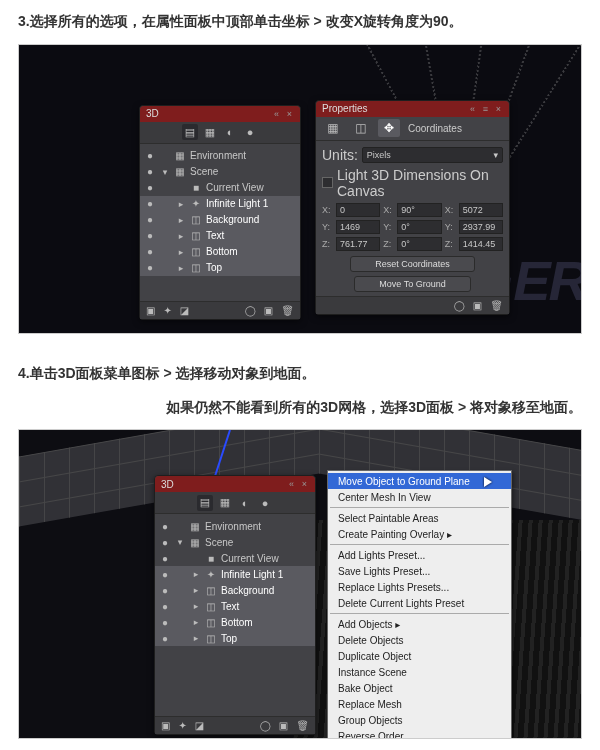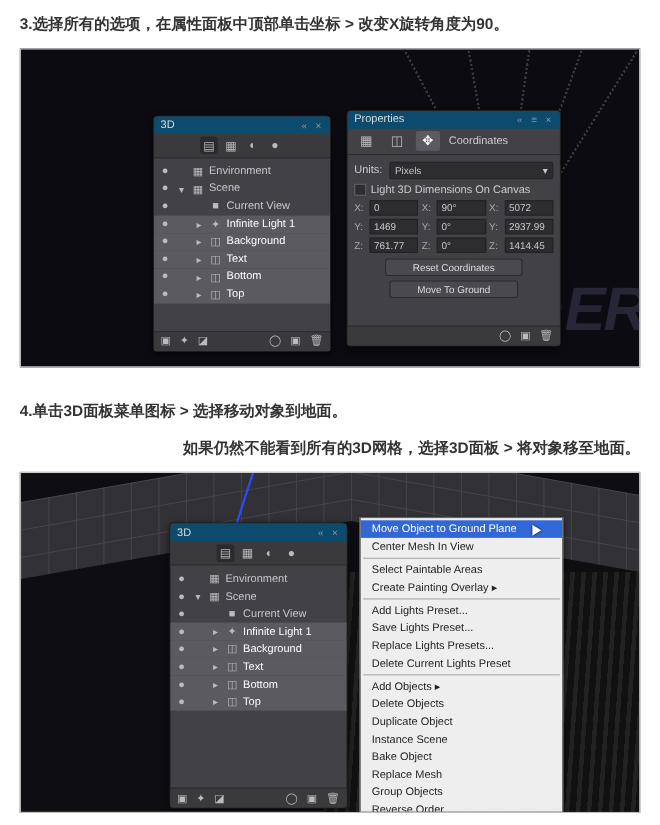--- a/index.html
+++ b/index.html
@@ -12,21 +12,21 @@
   .shot1-canvas { position:absolute; inset:0; overflow:hidden; }
   .streak { position:absolute; width:2px; background:repeating-linear-gradient(to bottom,#3a3a3e 0 2px,transparent 2px 4px); }
   #shot1 .streak:nth-child(1){left:390px;top:-20px;height:200px;transform:rotate(-28deg);}
   #shot1 .streak:nth-child(2){left:420px;top:-20px;height:200px;transform:rotate(-10deg);}
   #shot1 .streak:nth-child(3){left:450px;top:-20px;height:200px;transform:rotate(8deg);}
   #shot1 .streak:nth-child(4){left:480px;top:-20px;height:200px;transform:rotate(20deg);}
   #shot1 .streak:nth-child(5){left:510px;top:-20px;height:200px;transform:rotate(32deg);}
   .bigtext { position:absolute; right:-6px; bottom:20px; font-size:56px; font-weight:900; color:#262637; letter-spacing:-2px; font-style:italic; }
 
   .panel { position:absolute; background:#424246; border:1px solid #1e1e1e; border-radius:4px; color:#c8c8c8; font-size:10px; box-shadow:0 2px 6px rgba(0,0,0,.5); }
-  .panel .titlebar { height:16px; background:#0c4a6e; display:flex; align-items:center; padding:0 6px; justify-content:space-between; font-size:10px; border-radius:4px 4px 0 0;}
+  .panel .titlebar { height:16px; background:#7f1d1d; display:flex; align-items:center; padding:0 6px; justify-content:space-between; font-size:10px; border-radius:4px 4px 0 0;}
   .panel .titlebar .ttl { color:#ddd; }
   .panel .titlebar .icons { display:flex; gap:4px; }
   .panel .titlebar .icons span { width:9px;height:9px;display:flex;align-items:center;justify-content:center;color:#999;font-size:9px;}
 
   .toolbar { height:22px; display:flex; align-items:center; gap:4px; padding:0 6px; border-bottom:1px solid #2d2d2d; background:#3a3a3d;}
   .tbtn{width:16px;height:16px;display:flex;align-items:center;justify-content:center;border-radius:2px;color:#bbb;font-size:11px;}
   .tbtn.sel{background:#2a2a2e;}
 
   .tree { padding:4px 0; }
   .trow { display:flex; align-items:center; gap:4px; height:16px; padding:0 4px; }
@@ -39,21 +39,21 @@
   .panel .footer{height:18px;border-top:1px solid #2d2d2d;display:flex;align-items:center;gap:8px;padding:0 6px;font-size:10px;background:#3a3a3d;}
   .fic{color:#bbb;}
 
   
   .tabrow{height:24px;display:flex;align-items:center;gap:6px;padding:0 6px;border-bottom:1px solid #2d2d2d;}
   .tab{width:22px;height:18px;display:flex;align-items:center;justify-content:center;border-radius:2px;color:#bbb;font-size:12px;}
   .tab.sel{background:#5a5a60;color:#fff;}
   .tablbl{font-size:10px;color:#ccc;margin-left:2px;}
   .prbody{padding:6px;}
   .row{display:flex;align-items:center;gap:4px;margin-bottom:4px;}
-  .row label{font-size:10px;color:#ccc;min-width:28px;}
+  .row label{font-size:14px;color:#ccc;min-width:28px;}
   .select{flex:1;height:16px;background:#2d2d30;border:1px solid #222;border-radius:2px;padding:0 4px;display:flex;align-items:center;justify-content:space-between;font-size:9px;}
   .check{width:11px;height:11px;border:1px solid #666;background:#2d2d30;display:inline-block;}
   .coords{display:grid;grid-template-columns:repeat(3,1fr);gap:3px;margin-bottom:5px;}
   .cfield{display:flex;align-items:center;gap:2px;}
   .cfield .cl{font-size:9px;color:#aaa;width:12px;}
   .cfield .cv{flex:1;height:14px;background:#2d2d30;border:1px solid #222;display:flex;align-items:center;padding:0 3px;font-size:9px;}
   .btns{display:flex;flex-direction:column;align-items:center;gap:4px;margin-top:2px;}
   .btn{background:#4a4a4e;border:1px solid #2b2b2b;border-radius:3px;padding:2px 24px;font-size:9px;color:#ddd;}
 
   

